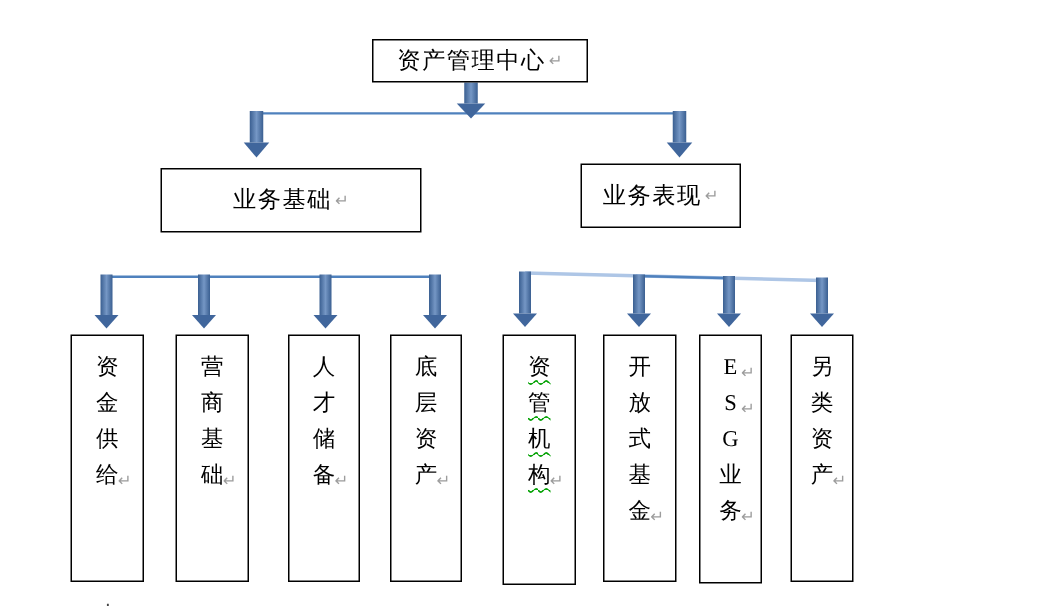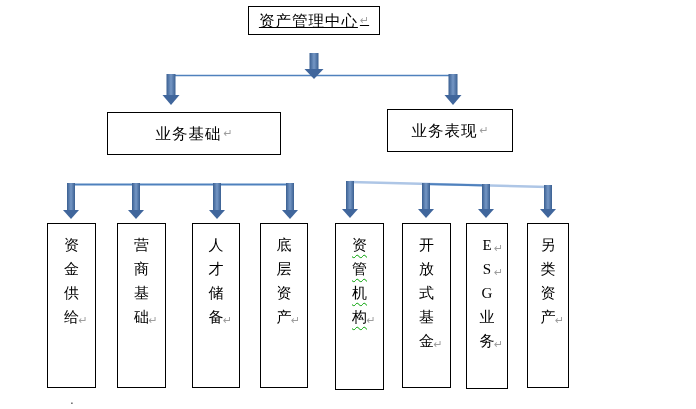--- a/index.html
+++ b/index.html
@@ -100,30 +100,30 @@
           <rect x="482" y="184" width="8" height="25" fill="url(#shaftGrad)"></rect>
           <path d="M 478 209 L 494 209 L 486 218 Z" fill="var(--arrow-head)"></path>
         </g>
         <g>
           <rect x="544" y="185" width="8" height="24" fill="url(#shaftGrad)"></rect>
           <path d="M 540 209 L 556 209 L 548 218 Z" fill="var(--arrow-head)"></path>
         </g>
       </g>
   </svg>
 
-  <div class="box hbox" style="left:248px;top:6px;width:132px;height:29px;text-decoration:underline;">
+  <div class="box hbox" style="left:248px;top:26px;width:144px;height:29px;">
     <span class="ch">资产管理中心</span>
       <span class="mark">↵</span>
   </div>
 
   <div class="box hbox" style="left:107px;top:112px;width:174px;height:43px;">
     <span class="ch">业务基础</span>
       <span class="mark">↵</span>
   </div>
-  <div class="box hbox" style="left:387px;top:109px;width:126px;height:43px;">
+  <div class="box hbox" style="left:387px;top:109px;width:107px;height:43px;">
     <span class="ch">业务表现</span>
       <span class="mark">↵</span>
   </div>
 
   <div class="box vbox" style="left:47px;top:223px;width:49px;height:165px;">
       <div class="vrow">
         <span class="ch">资</span>
       </div>
       <div class="vrow">
         <span class="ch">金</span>

